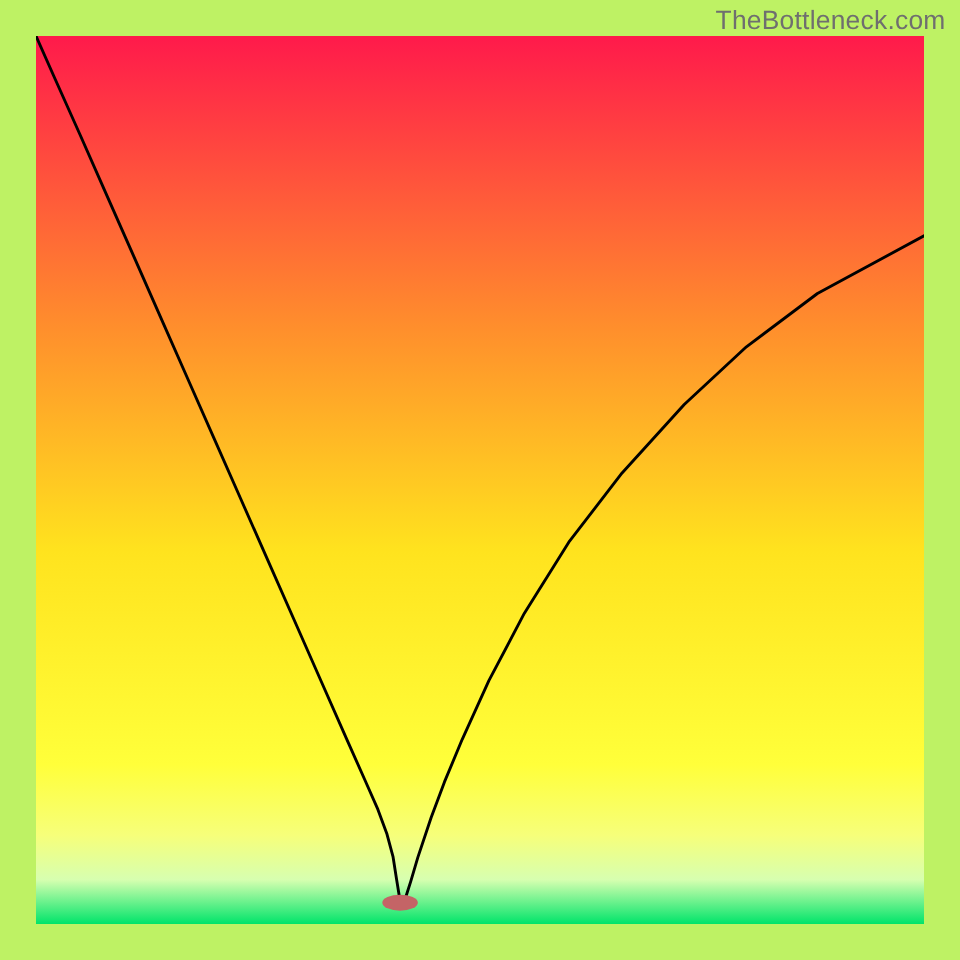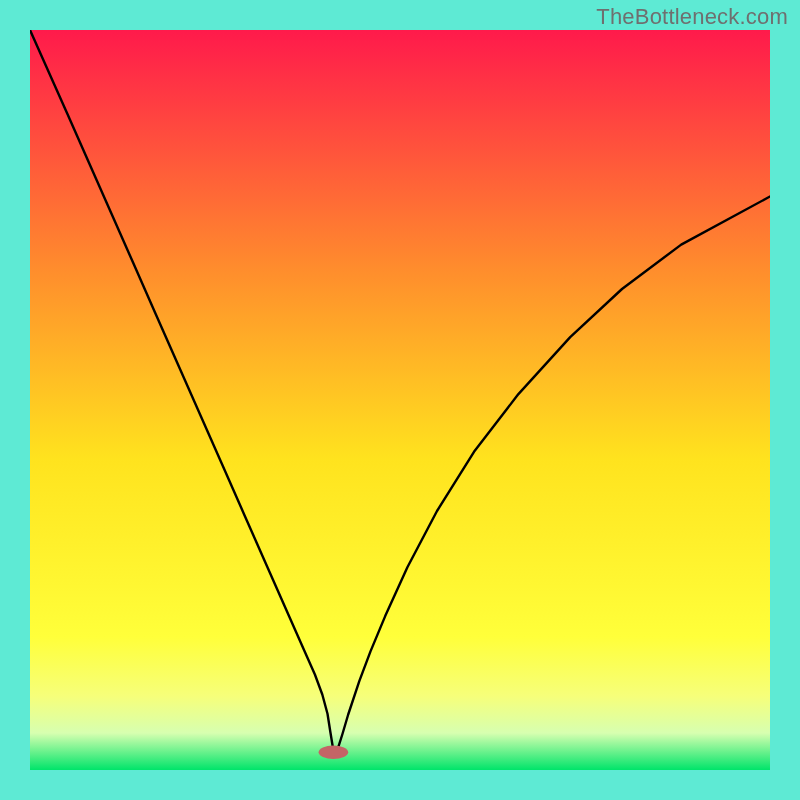--- a/index.html
+++ b/index.html
@@ -8,21 +8,21 @@
     width: 800px;
     height: 800px;
     background: #000;
     font-family: Arial, Helvetica, sans-serif;
     overflow: hidden;
   }
   .frame {
     position: relative;
     width: 800px;
     height: 800px;
-    background: #5eead4;
+    background: #bef264;
     text-align: center;
   }
   .plot-area {
     position: absolute;
     left: 30px;
     top: 30px;
     width: 740px;
     height: 740px;
   }
   .watermark {

